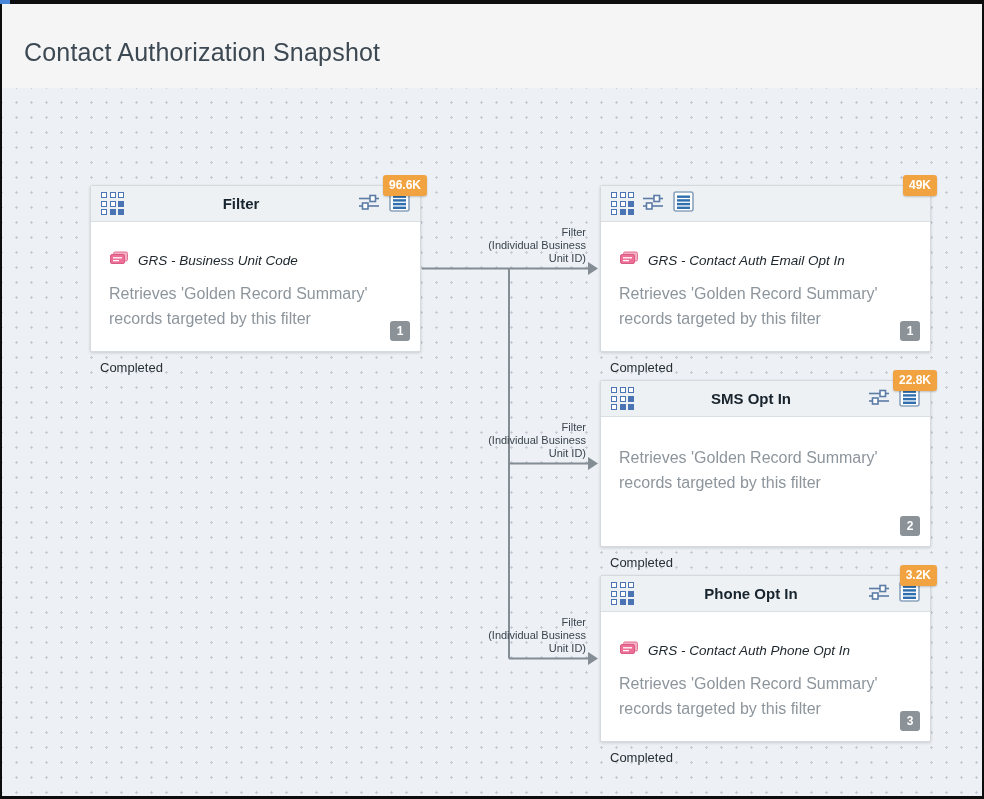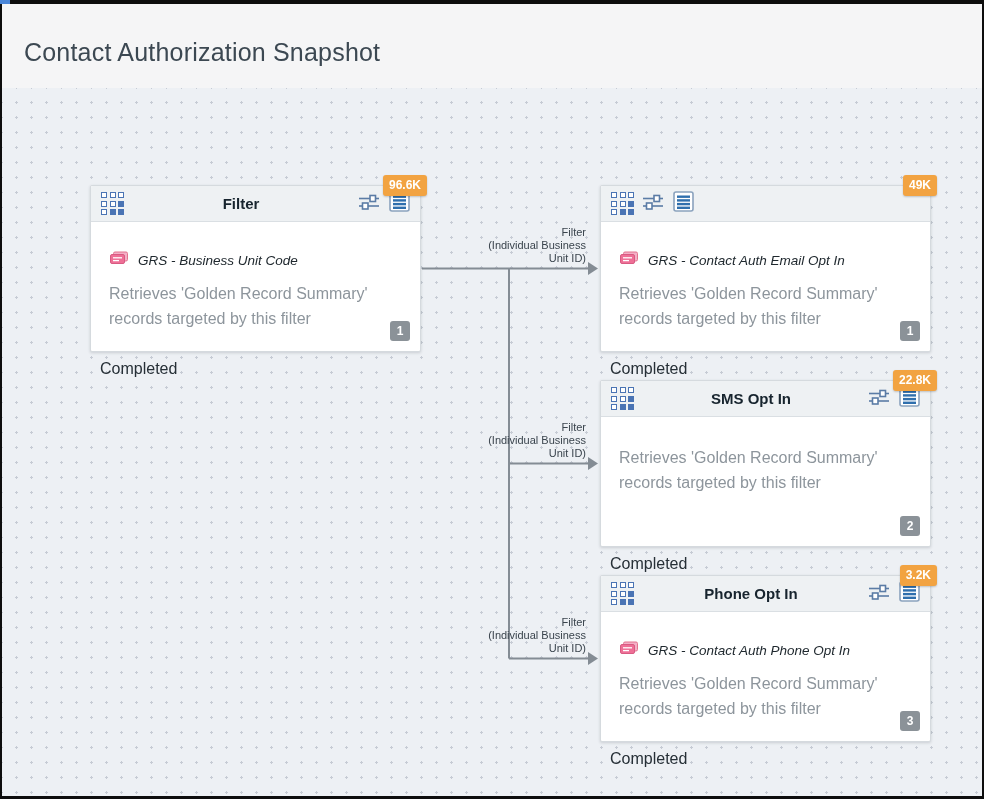--- a/index.html
+++ b/index.html
@@ -42,21 +42,21 @@
 
   .card-body { position:relative; padding:0 18px 0 18px;margin-top:29px; }
   .source-row { display:flex; align-items:center; gap:9px; margin-bottom:13px; }
   .source-name { font-style:italic; font-size:13.5px; color:#20292f; }
   .desc { font-size:16px; color:#8d959c; line-height:1.55; max-width:302px; }
 
   .step-badge { position:absolute; right:10px; bottom:10px; width:20px; height:20px; background:#8b9298;
                 border-radius:3px; color:#fff; font-size:12px; font-weight:bold; display:flex;
                 align-items:center; justify-content:center; }
 
-  .status { margin:8px 0 0 10px; font-size:16px; color:#262f36; }
+  .status { margin:8px 0 0 10px; font-size:13px; color:#262f36; }
 </style>
 </head>
 <body>
 
 <div class="page">
 
   <div class="app-header">
     <div class="app-title">Contact Authorization Snapshot</div>
   </div>
 

